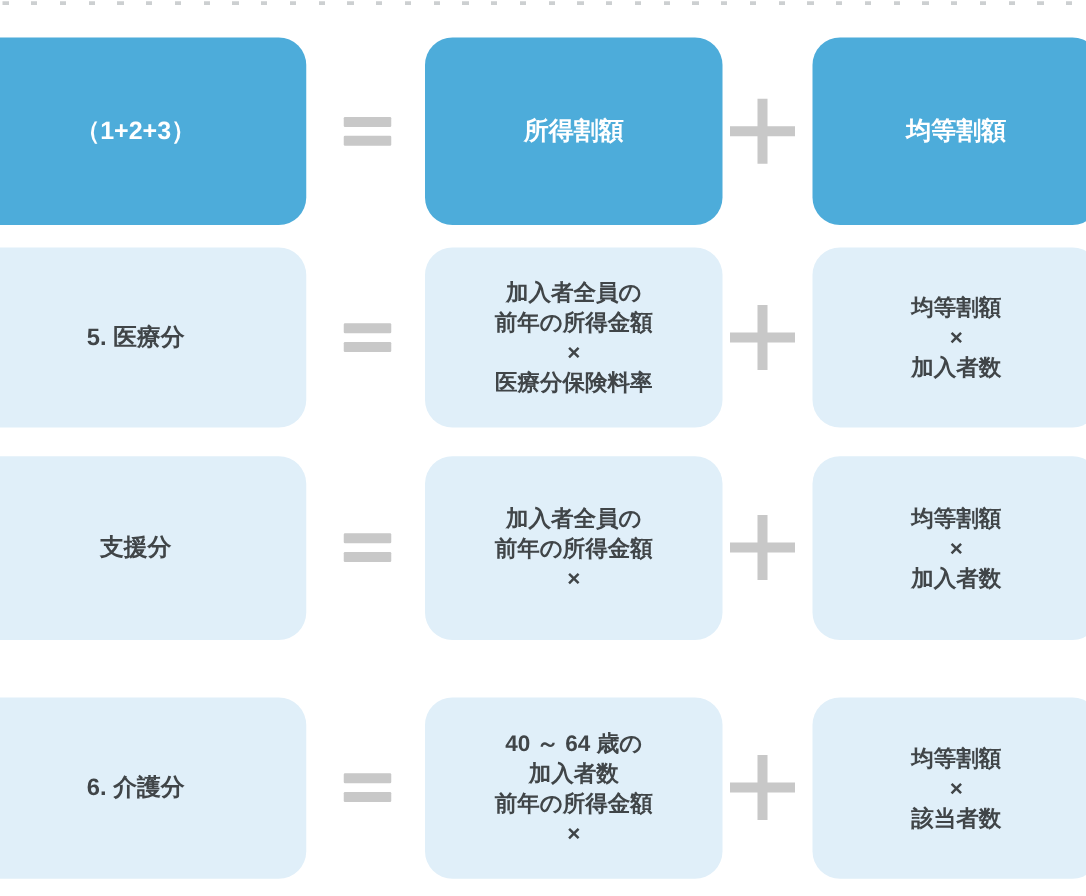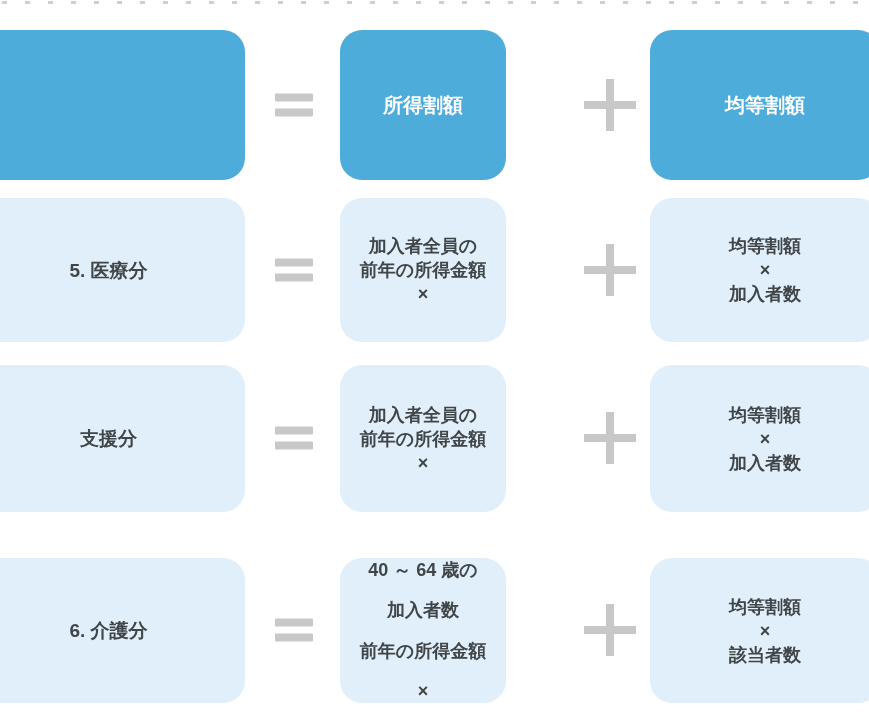--- a/index.html
+++ b/index.html
@@ -27,21 +27,21 @@
   .light {
     background: #E0EFF9;
     color: #404548;
     font-weight: 600;
     font-size: 18px;
     line-height: 24px;
   }
   .label-box { font-size: 19px; line-height: 27px; }
   
   .col-left   { left: -28px; width: 273px; }
-  .col-mid    { left: 340px; width: 166px; }
+  .col-mid    { left: 340px; width: 238px; }
   .col-right  { left: 650px; width: 230px; }
   
   .r1 { top: 30px;  height: 150px; }
   .r2 { top: 198px; height: 144px; }
   .r3 { top: 365px; height: 147px; }
   .r4 { top: 558px; height: 145px; }
   
   .eq {
     position: absolute; width: 38px; height: 23px;
     display: flex; flex-direction: column; justify-content: space-between;
@@ -68,20 +68,21 @@
     opacity: 0.5;
   }
   .ln { display: block; }
 </style>
 </head>
 <body>
 
 <div class="top-remnant"></div>
 
 <div class="box dark col-left r1">
+  <span class="ln">（1+2+3）</span>
 </div>
 <div class="eq" style="left:294px; top:105px;">
   <div class="bar"></div>
   <div class="bar"></div>
 </div>
 <div class="box dark col-mid r1">
   <span class="ln">所得割額</span>
 </div>
 <div class="plus" style="left:610px; top:105px;">
   <div class="h"></div>
@@ -95,20 +96,21 @@
   <span class="ln">5. 医療分</span>
 </div>
 <div class="eq" style="left:294px; top:270px;">
   <div class="bar"></div>
   <div class="bar"></div>
 </div>
 <div class="box light col-mid r2">
   <span class="ln">加入者全員の</span>
   <span class="ln">前年の所得金額</span>
   <span class="ln">×</span>
+  <span class="ln">医療分保険料率</span>
 </div>
 <div class="plus" style="left:610px; top:270px;">
   <div class="h"></div>
     <div class="v"></div>
 </div>
 <div class="box light col-right r2">
   <span class="ln">均等割額</span>
   <span class="ln">×</span>
   <span class="ln">加入者数</span>
 </div>
@@ -135,21 +137,21 @@
   <span class="ln">加入者数</span>
 </div>
 
 <div class="box light label-box col-left r4">
   <span class="ln">6. 介護分</span>
 </div>
 <div class="eq" style="left:294px; top:630px;">
   <div class="bar"></div>
   <div class="bar"></div>
 </div>
-<div class="box light col-mid r4" style="line-height:24px;justify-content:space-between;">
+<div class="box light col-mid r4" style="line-height:24px;">
   <span class="ln">40 ～ 64 歳の</span>
   <span class="ln">加入者数</span>
   <span class="ln">前年の所得金額</span>
   <span class="ln">×</span>
 </div>
 <div class="plus" style="left:610px; top:630px;">
   <div class="h"></div>
     <div class="v"></div>
 </div>
 <div class="box light col-right r4">

